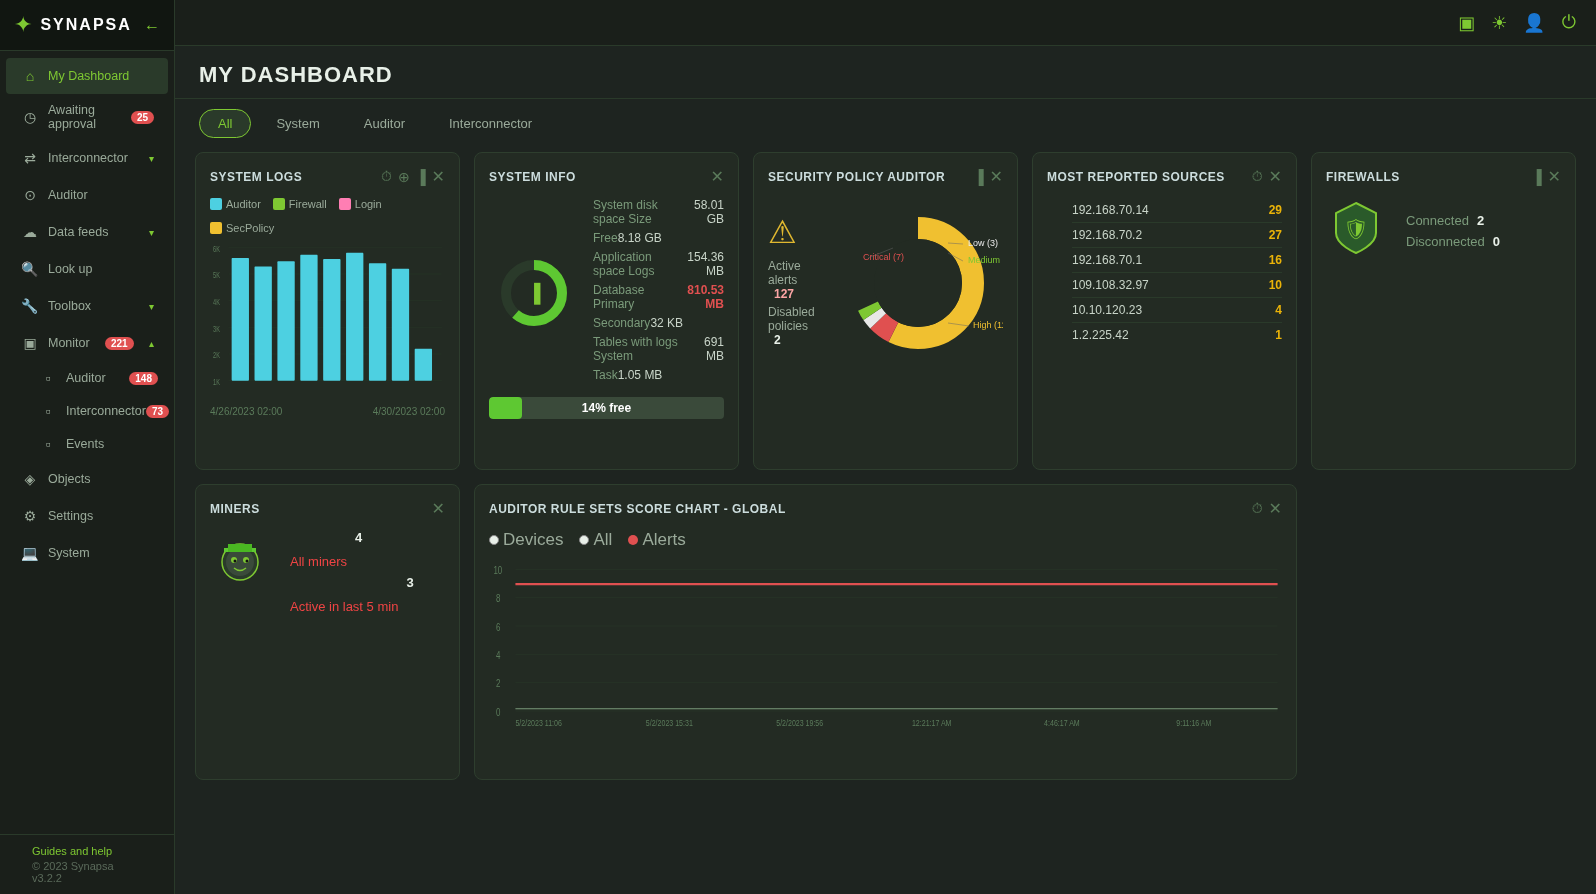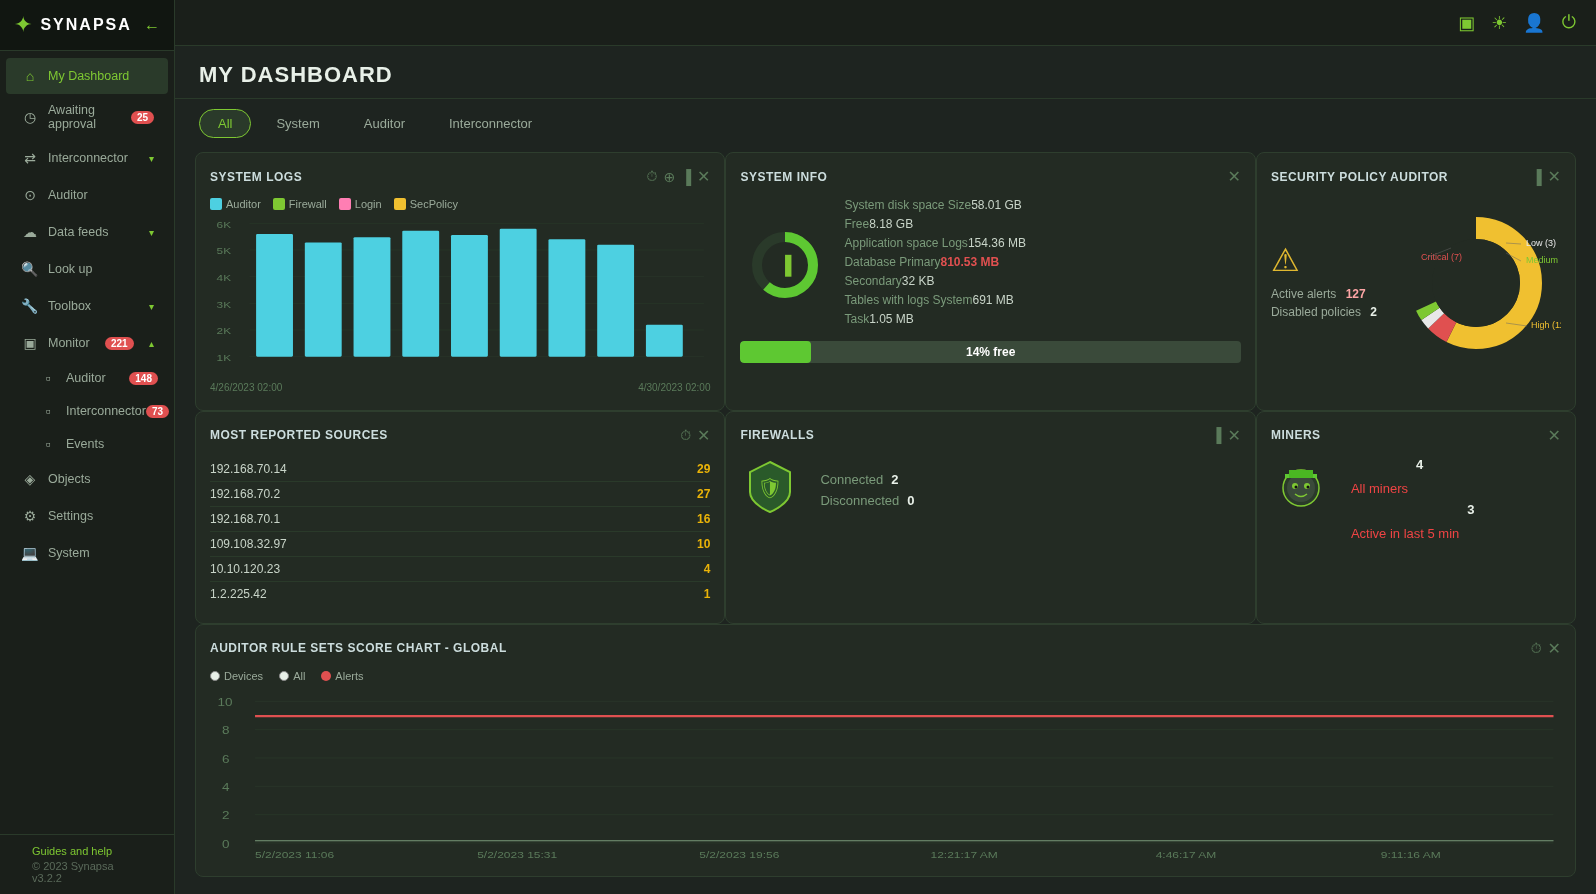--- a/index.html
+++ b/index.html
@@ -33,21 +33,21 @@
     .main { flex: 1; display: flex; flex-direction: column; overflow: hidden; background: #1e2420; }
     .main-header { padding: 16px 24px 10px; border-bottom: 1px solid #2a3a2a; margin-top: 46px; }
     .page-title { font-size: 22px; font-weight: bold; color: #e8f0e8; letter-spacing: 1px; }
 
     
     .tab-bar { display: flex; gap: 6px; padding: 10px 24px 0; background: #1e2420; }
     .tab { padding: 6px 18px; border-radius: 20px; cursor: pointer; font-size: 13px; color: #9aaa9a; border: 1px solid transparent; }
     .tab.active { background: #2a3a2a; color: #7ec832; border-color: #7ec832; }
 
     
-    .dashboard-content { flex: 1; overflow-y: auto; padding: 14px 20px; display: grid; grid-template-columns: 1fr 1fr; grid-template-rows: auto auto auto auto; }
+    .dashboard-content { flex: 1; overflow-y: auto; padding: 14px 20px; display: grid; grid-template-columns: 1fr 1fr 1fr 1fr 1fr; grid-template-rows: auto auto auto auto; gap: 14px; }
     .dashboard-content::-webkit-scrollbar { width: 6px; }
     .dashboard-content::-webkit-scrollbar-thumb { background: #2a3a2a; }
 
     
     .widget { background: #232b23; border-radius: 8px; border: 1px solid #2e3e2e; padding: 14px; position: relative; }
     .widget-header { display: flex; align-items: center; margin-bottom: 12px; }
     .widget-title { font-size: 12px; font-weight: bold; color: #cdd; letter-spacing: 0.5px; text-transform: uppercase; flex: 1; }
     .widget-actions { display: flex; gap: 6px; align-items: center; }
     .widget-action-btn { color: #5a7a5a; cursor: pointer; font-size: 14px; }
     .close-btn { color: #5a7a5a; cursor: pointer; font-size: 16px; }
@@ -69,42 +69,42 @@
     .info-value { color: #c8d4c8; text-align: right; }
     .info-value.primary { color: #e05050; font-weight: bold; }
     .progress-bar-wrap { margin-top: 10px; }
     .progress-bar { height: 22px; background: #3a4a3a; border-radius: 4px; overflow: hidden; position: relative; }
     .progress-fill { height: 100%; background: #5ec832; border-radius: 4px; }
     .progress-label { position: absolute; top: 50%; left: 50%; transform: translate(-50%, -50%); color: #fff; font-size: 12px; font-weight: bold; }
     .auditor-warning { color: #e0b830; font-size: 32px; margin-bottom: 8px; }
 
     
     .reported-list { }
-    .reported-row { display: flex; justify-content: space-between; padding: 5px 0; border-bottom: 1px solid #2a3a2a; font-size: 12px; }
+    .reported-row { display: flex; justify-content: space-between; padding: 5px 0; border-bottom: 1px solid #2a3a2a; font-size: 12px; margin-left: 25px; }
     .reported-row:last-child { border-bottom: none; }
     .reported-ip { color: #c8d4c8; }
     .reported-count { color: #eab308; font-weight: bold; }
 
     
     .firewalls-content { display: flex; align-items: center; gap: 20px; }
     .firewall-stats { }
     .fw-row { display: flex; gap: 8px; font-size: 13px; margin-bottom: 6px; }
     .fw-label { color: #7a9a7a; }
     .fw-value { color: #e8f0e8; font-weight: bold; }
 
     
     .miners-content { display: flex; align-items: center; gap: 20px; }
     .miner-stats { }
     .miner-row { display: flex; gap: 8px; font-size: 13px; margin-bottom: 6px; }
     .miner-label { color: #ef4444; margin-top: 24px; }
     .miner-value { color: #e8f0e8; font-weight: bold; }
 
     
     .audit-chart-container { height: 170px; position: relative; }
-    .audit-legend { display: flex; gap: 16px; font-size: 11px; color: #9aaa9a; margin-bottom: 8px; }
+    .audit-legend { display: flex; gap: 16px; font-size: 17px; color: #9aaa9a; margin-bottom: 8px; }
     .audit-legend-item { display: flex; align-items: center; gap: 4px; }
     .audit-legend-dot { width: 10px; height: 10px; border-radius: 50%; }
     .span3 { grid-column: span 3; }
   </style>
 </head>
 <body>
 
 <div class="sidebar">
   <div class="sidebar-header">
     <span class="logo-icon">✦</span>

